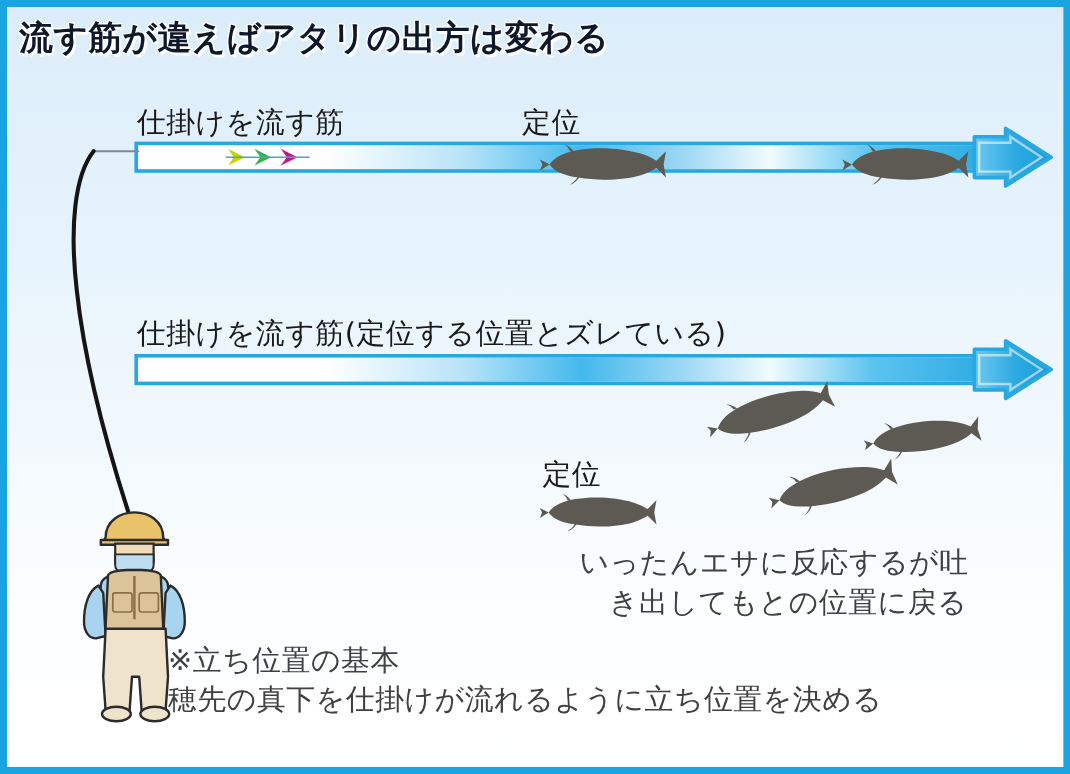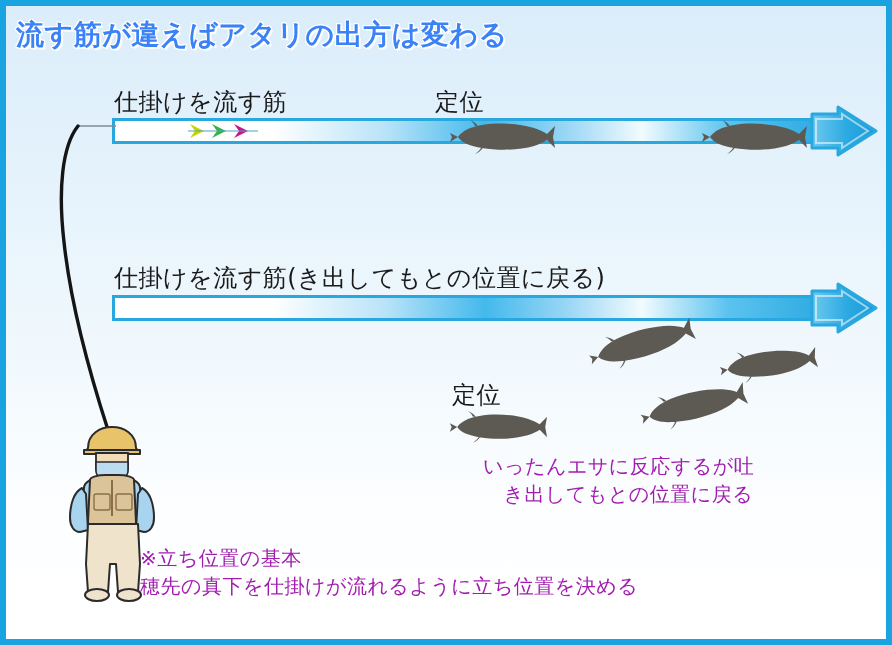--- a/index.html
+++ b/index.html
@@ -37,41 +37,42 @@
   .title-bar {
     position: absolute;
     left: 16px;
     top: 14px;
     width: 850px;
     height: 42px;
   }
   .title-text {
     font-size: 28px;
     font-weight: bold;
-    color: #3b82f6;
+    color: #0f172a;
     letter-spacing: 0.5px;
     line-height: 42px;
     white-space: nowrap;
     text-shadow:
        1px 0 0 #fff, -1px 0 0 #fff, 0 1px 0 #fff, 0 -1px 0 #fff,
        1px 1px 0 #fff, -1px -1px 0 #fff, 1px -1px 0 #fff, -1px 1px 0 #fff,
        2px 2px 0 rgba(255,255,255,0.85);
+    font-family: Liberation Mono, monospace;
   }
   
   .lbl {
     position: absolute;
     font-size: 24px;
     color: #1a1a1a;
     white-space: nowrap;
     letter-spacing: 0.5px;
   }
   .multiline {
     position: absolute;
-    font-size: 20px;
-    color: #a21caf;
+    font-size: 24px;
+    color: #404040;
     line-height: 1.38;
     letter-spacing: 0.5px;
     white-space: pre-line;
   }
   
   .band-wrap {
     position: absolute;
     height: 26px;
   }
   .band-body {
@@ -143,21 +144,21 @@
   </svg>
 
   <svg class="fish-svg" style="left:700px; top:119px;" width="108" height="36" viewBox="0 0 108 36">
     <path d="M10,18 C14,12 22,8 34,6 C52,3 72,5 86,9 C92,11 96,13 99,15
              L107,7 L105,18 L107,29 L99,21 C96,23 92,25 86,27 C72,31 52,32 34,29
              C22,27 14,24 10,18 Z M30,7 C27,3 24,2 22,1 C25,3 26,5 27,7 Z
              M36,27 C33,32 30,34 27,35 C31,32 33,30 34,27 Z"></path>
     <path d="M10,18 L2,14 L4,18 L2,23 Z"></path>
   </svg>
 
-  <div class="lbl" style="left:114px; top:262px;">仕掛けを流す筋(き出してもとの位置に戻る)</div>
+  <div class="lbl" style="left:114px; top:262px;">仕掛けを流す筋(定位する位置とズレている)</div>
 
   <div class="band-wrap" style="left:112px; top:295px; width:718px;">
     <div class="band-body" style="width:718px;"></div>
   </div>
   <svg class="arrow-svg" style="left:812px; top:284px;" width="66" height="48" viewBox="0 0 66 48">
     <defs>
       <linearGradient id="agrad2" x1="0" y1="0" x2="1" y2="0">
         <stop offset="0%" stop-color="#6ec9f0"></stop>
         <stop offset="55%" stop-color="#2ba9e1"></stop>
         <stop offset="100%" stop-color="#1c9ad8"></stop>
@@ -241,16 +242,16 @@
     <line x1="54" y1="56" x2="54" y2="92" stroke="#8b6f43" stroke-width="2"></line>
     <rect x="36" y="70" width="16" height="16" rx="2" fill="#dcc49a" stroke="#8b6f43" stroke-width="1.4"></rect>
     <rect x="58" y="70" width="16" height="16" rx="2" fill="#dcc49a" stroke="#8b6f43" stroke-width="1.4"></rect>
 
     <path d="M30,100 L80,100 L82,140 L80,168 L60,168 L58,140 L52,140 L50,168 L30,168 L28,140 Z" fill="#efe3cb" stroke="#2b2b2b" stroke-width="2" stroke-linejoin="round"></path>
 
     <ellipse cx="39" cy="171" rx="12" ry="6" fill="#efe3cb" stroke="#2b2b2b" stroke-width="2"></ellipse>
     <ellipse cx="71" cy="171" rx="12" ry="6" fill="#efe3cb" stroke="#2b2b2b" stroke-width="2"></ellipse>
   </svg>
 
-  <div class="multiline" style="left:140px; top:534px;margin-top:11px;">※立ち位置の基本
+  <div class="multiline" style="left:140px; top:534px;">※立ち位置の基本
 穂先の真下を仕掛けが流れるように立ち位置を決める</div>
 
 </div>
 
 </body></html>

